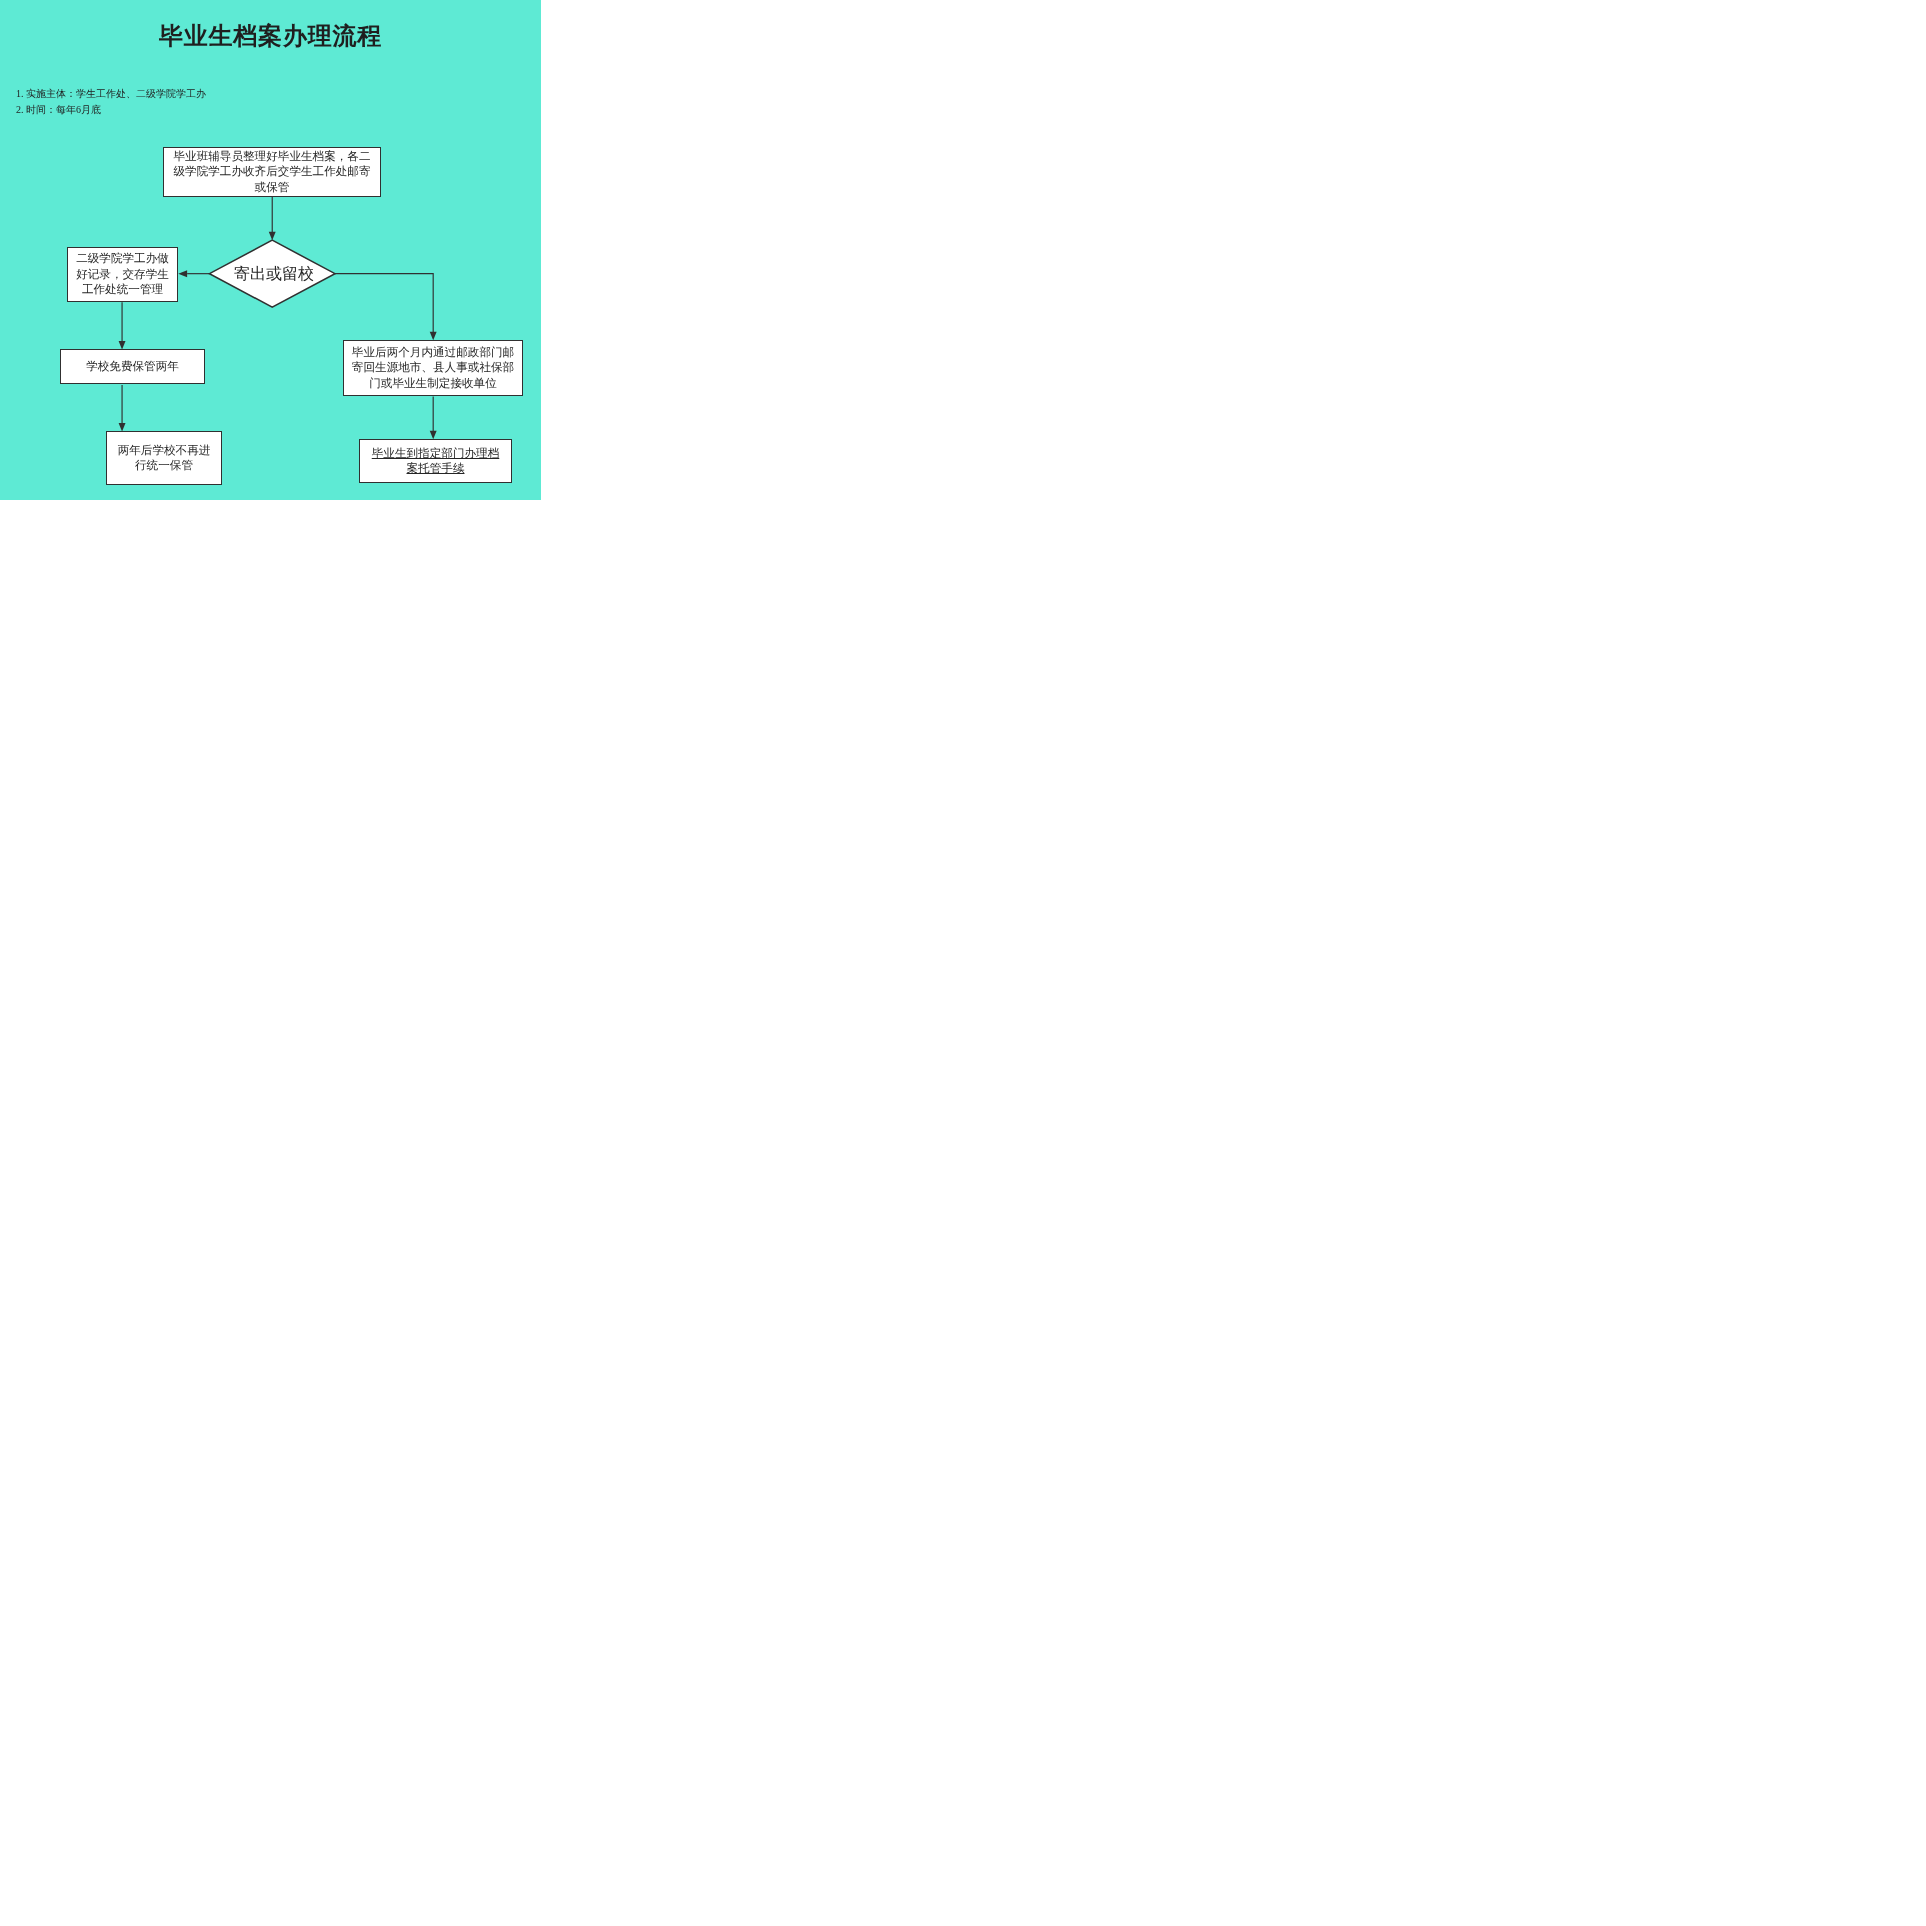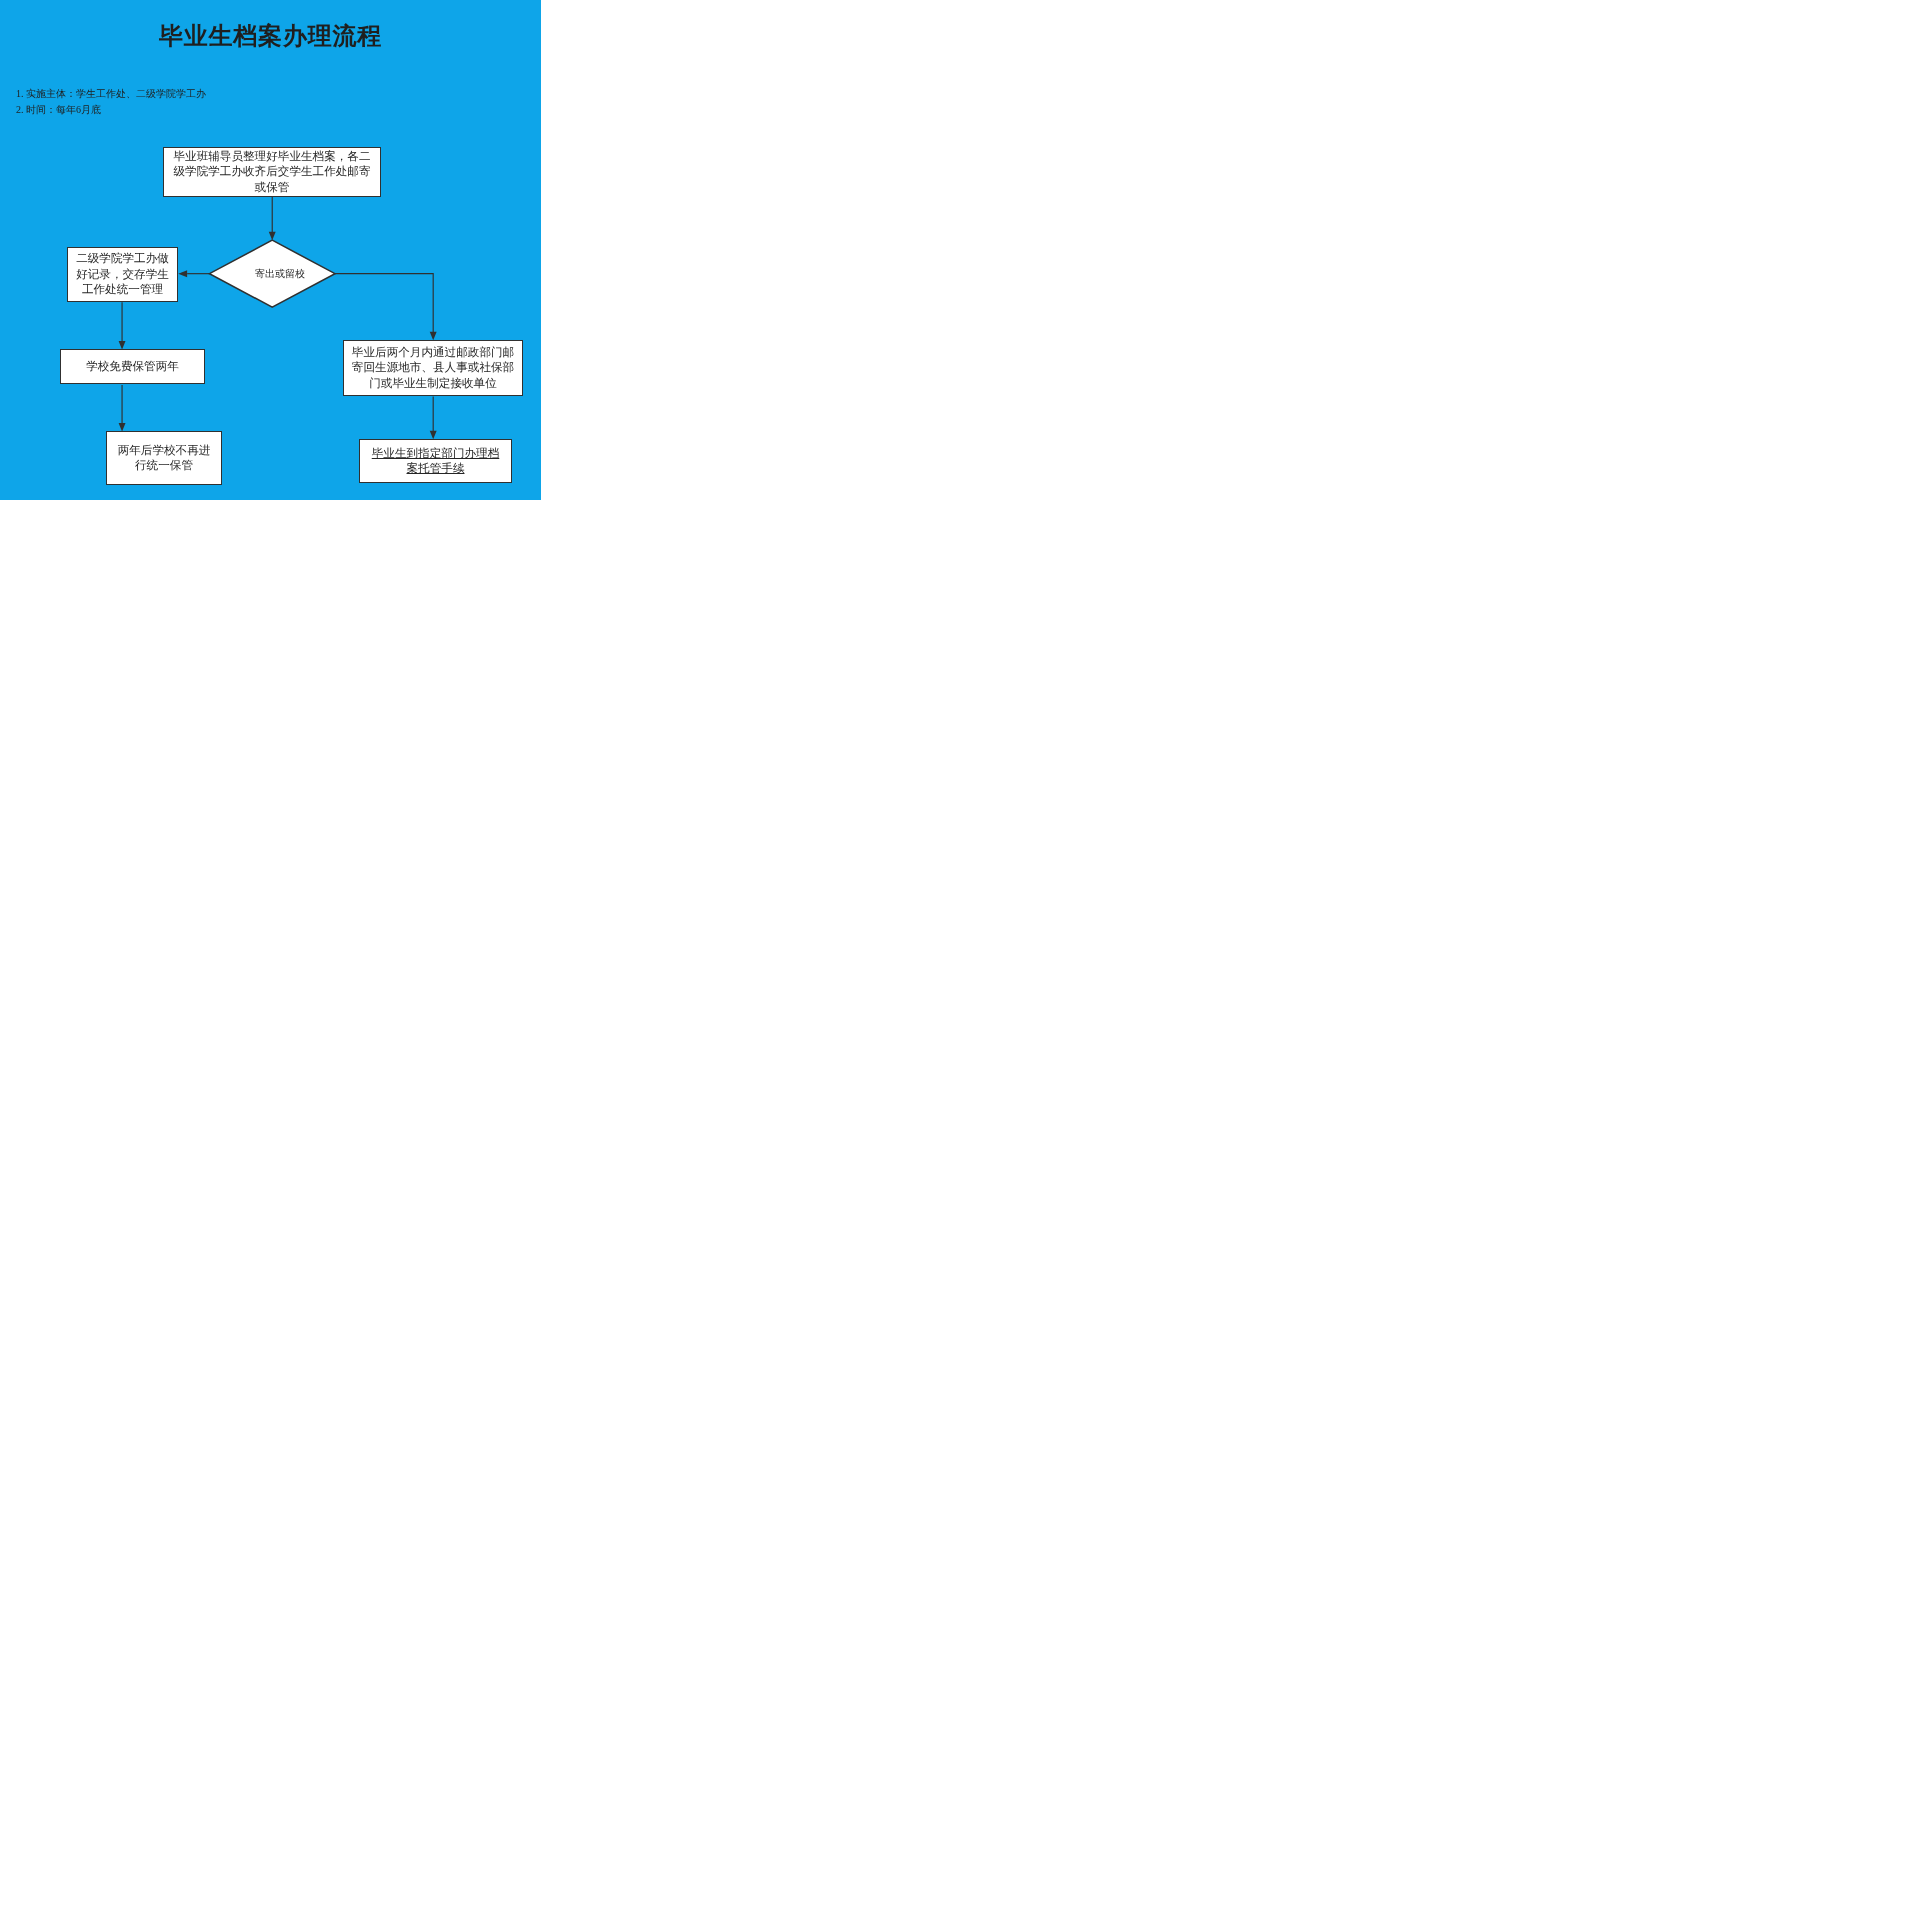--- a/index.html
+++ b/index.html
@@ -5,21 +5,21 @@
   html, body {
     margin: 0;
     padding: 0;
     background: #ffffff;
     font-family: "Liberation Serif", "DejaVu Serif", serif;
   }
   .stage {
     position: relative;
     width: 541px;
     height: 500px;
-    background: #0ea5e9;
+    background: #5eead4;
     overflow: hidden;
     color: #262626;
   }
   .page-title {
     position: absolute;
     left: 0;
     top: 20px;
     width: 541px;
     text-align: center;
     font-size: 24px;
@@ -60,25 +60,25 @@
     color: #262626;
   }
   .box-start   { left: 163px; top: 147px;  width: 218px; height: 50px; }
   .box-record  { left: 67px; top: 247px;  width: 111px; height: 55px; }
   .box-storage { left: 60px; top: 349px;  width: 145px; height: 35px;  }
   .box-after   { left: 64px; top: 431px; width: 116px; height: 54px; margin-left: 42px; }
   .box-mail    { left: 343px; top: 340px;  width: 180px; height: 56px; }
   .box-custody { left: 359px; top: 439px; width: 153px; height: 44px; text-decoration: underline; }
   .diamond-label {
     position: absolute;
-    left: 226px;
+    left: 220px;
     top: 266px;
     width: 108px;
     text-align: center;
-    font-size: 10px;
+    font-size: 16px;
     line-height: 15.4px;
     color: #262626;
     z-index: 1;
   }
 </style>
 </head>
 <body>
 
 <div class="stage">
 

